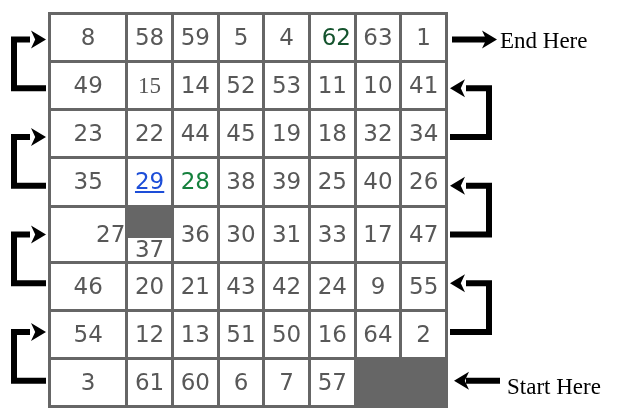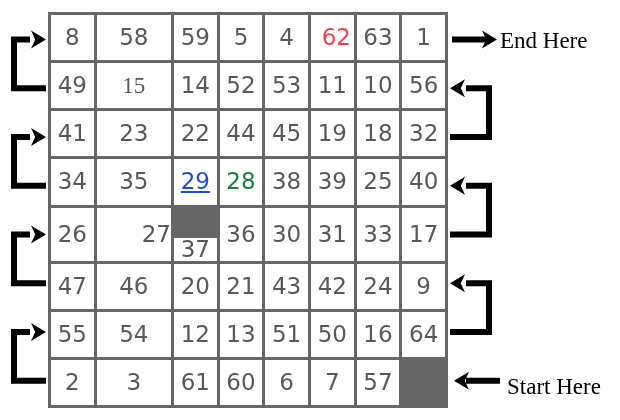--- a/index.html
+++ b/index.html
@@ -59,31 +59,30 @@
 <body>
 
 <div id="stage">
 
   <div class="grid" id="grid" style="border-color: rgb(102, 102, 102); background: rgb(102, 102, 102);">
       <div class="cell" style="color: rgb(88, 88, 88); background: rgb(255, 255, 255);">8</div>
       <div class="cell" style="color: rgb(88, 88, 88); background: rgb(255, 255, 255);">58</div>
       <div class="cell" style="color: rgb(88, 88, 88); background: rgb(255, 255, 255);">59</div>
       <div class="cell" style="color: rgb(88, 88, 88); background: rgb(255, 255, 255);">5</div>
       <div class="cell" style="color: rgb(88, 88, 88); background: rgb(255, 255, 255);">4</div>
-      <div class="cell" style="color: #ef4444; background: rgb(255, 255, 255); padding-left: 8px;">62</div>
+      <div class="cell" style="color: #14532d; background: rgb(255, 255, 255); padding-left: 8px;">62</div>
       <div class="cell" style="color: rgb(88, 88, 88); background: rgb(255, 255, 255);">63</div>
       <div class="cell" style="color: rgb(88, 88, 88); background: rgb(255, 255, 255);">1</div>
       <div class="cell" style="color: rgb(88, 88, 88); background: rgb(255, 255, 255);">49</div>
       <div class="cell" style="color: rgb(88, 88, 88); background: rgb(255, 255, 255); font-family: Liberation Serif, serif;">15</div>
       <div class="cell" style="color: rgb(88, 88, 88); background: rgb(255, 255, 255);">14</div>
       <div class="cell" style="color: rgb(88, 88, 88); background: rgb(255, 255, 255);">52</div>
       <div class="cell" style="color: rgb(88, 88, 88); background: rgb(255, 255, 255);">53</div>
       <div class="cell" style="color: rgb(88, 88, 88); background: rgb(255, 255, 255);">11</div>
       <div class="cell" style="color: rgb(88, 88, 88); background: rgb(255, 255, 255);">10</div>
-      <div class="cell" style="color: rgb(88, 88, 88); background: rgb(255, 255, 255);">56</div>
       <div class="cell" style="color: rgb(88, 88, 88); background: rgb(255, 255, 255);">41</div>
       <div class="cell" style="color: rgb(88, 88, 88); background: rgb(255, 255, 255);">23</div>
       <div class="cell" style="color: rgb(88, 88, 88); background: rgb(255, 255, 255);">22</div>
       <div class="cell" style="color: rgb(88, 88, 88); background: rgb(255, 255, 255);">44</div>
       <div class="cell" style="color: rgb(88, 88, 88); background: rgb(255, 255, 255);">45</div>
       <div class="cell" style="color: rgb(88, 88, 88); background: rgb(255, 255, 255);">19</div>
       <div class="cell" style="color: rgb(88, 88, 88); background: rgb(255, 255, 255);">18</div>
       <div class="cell" style="color: rgb(88, 88, 88); background: rgb(255, 255, 255);">32</div>
       <div class="cell" style="color: rgb(88, 88, 88); background: rgb(255, 255, 255);">34</div>
       <div class="cell" style="color: rgb(88, 88, 88); background: rgb(255, 255, 255);">35</div>

